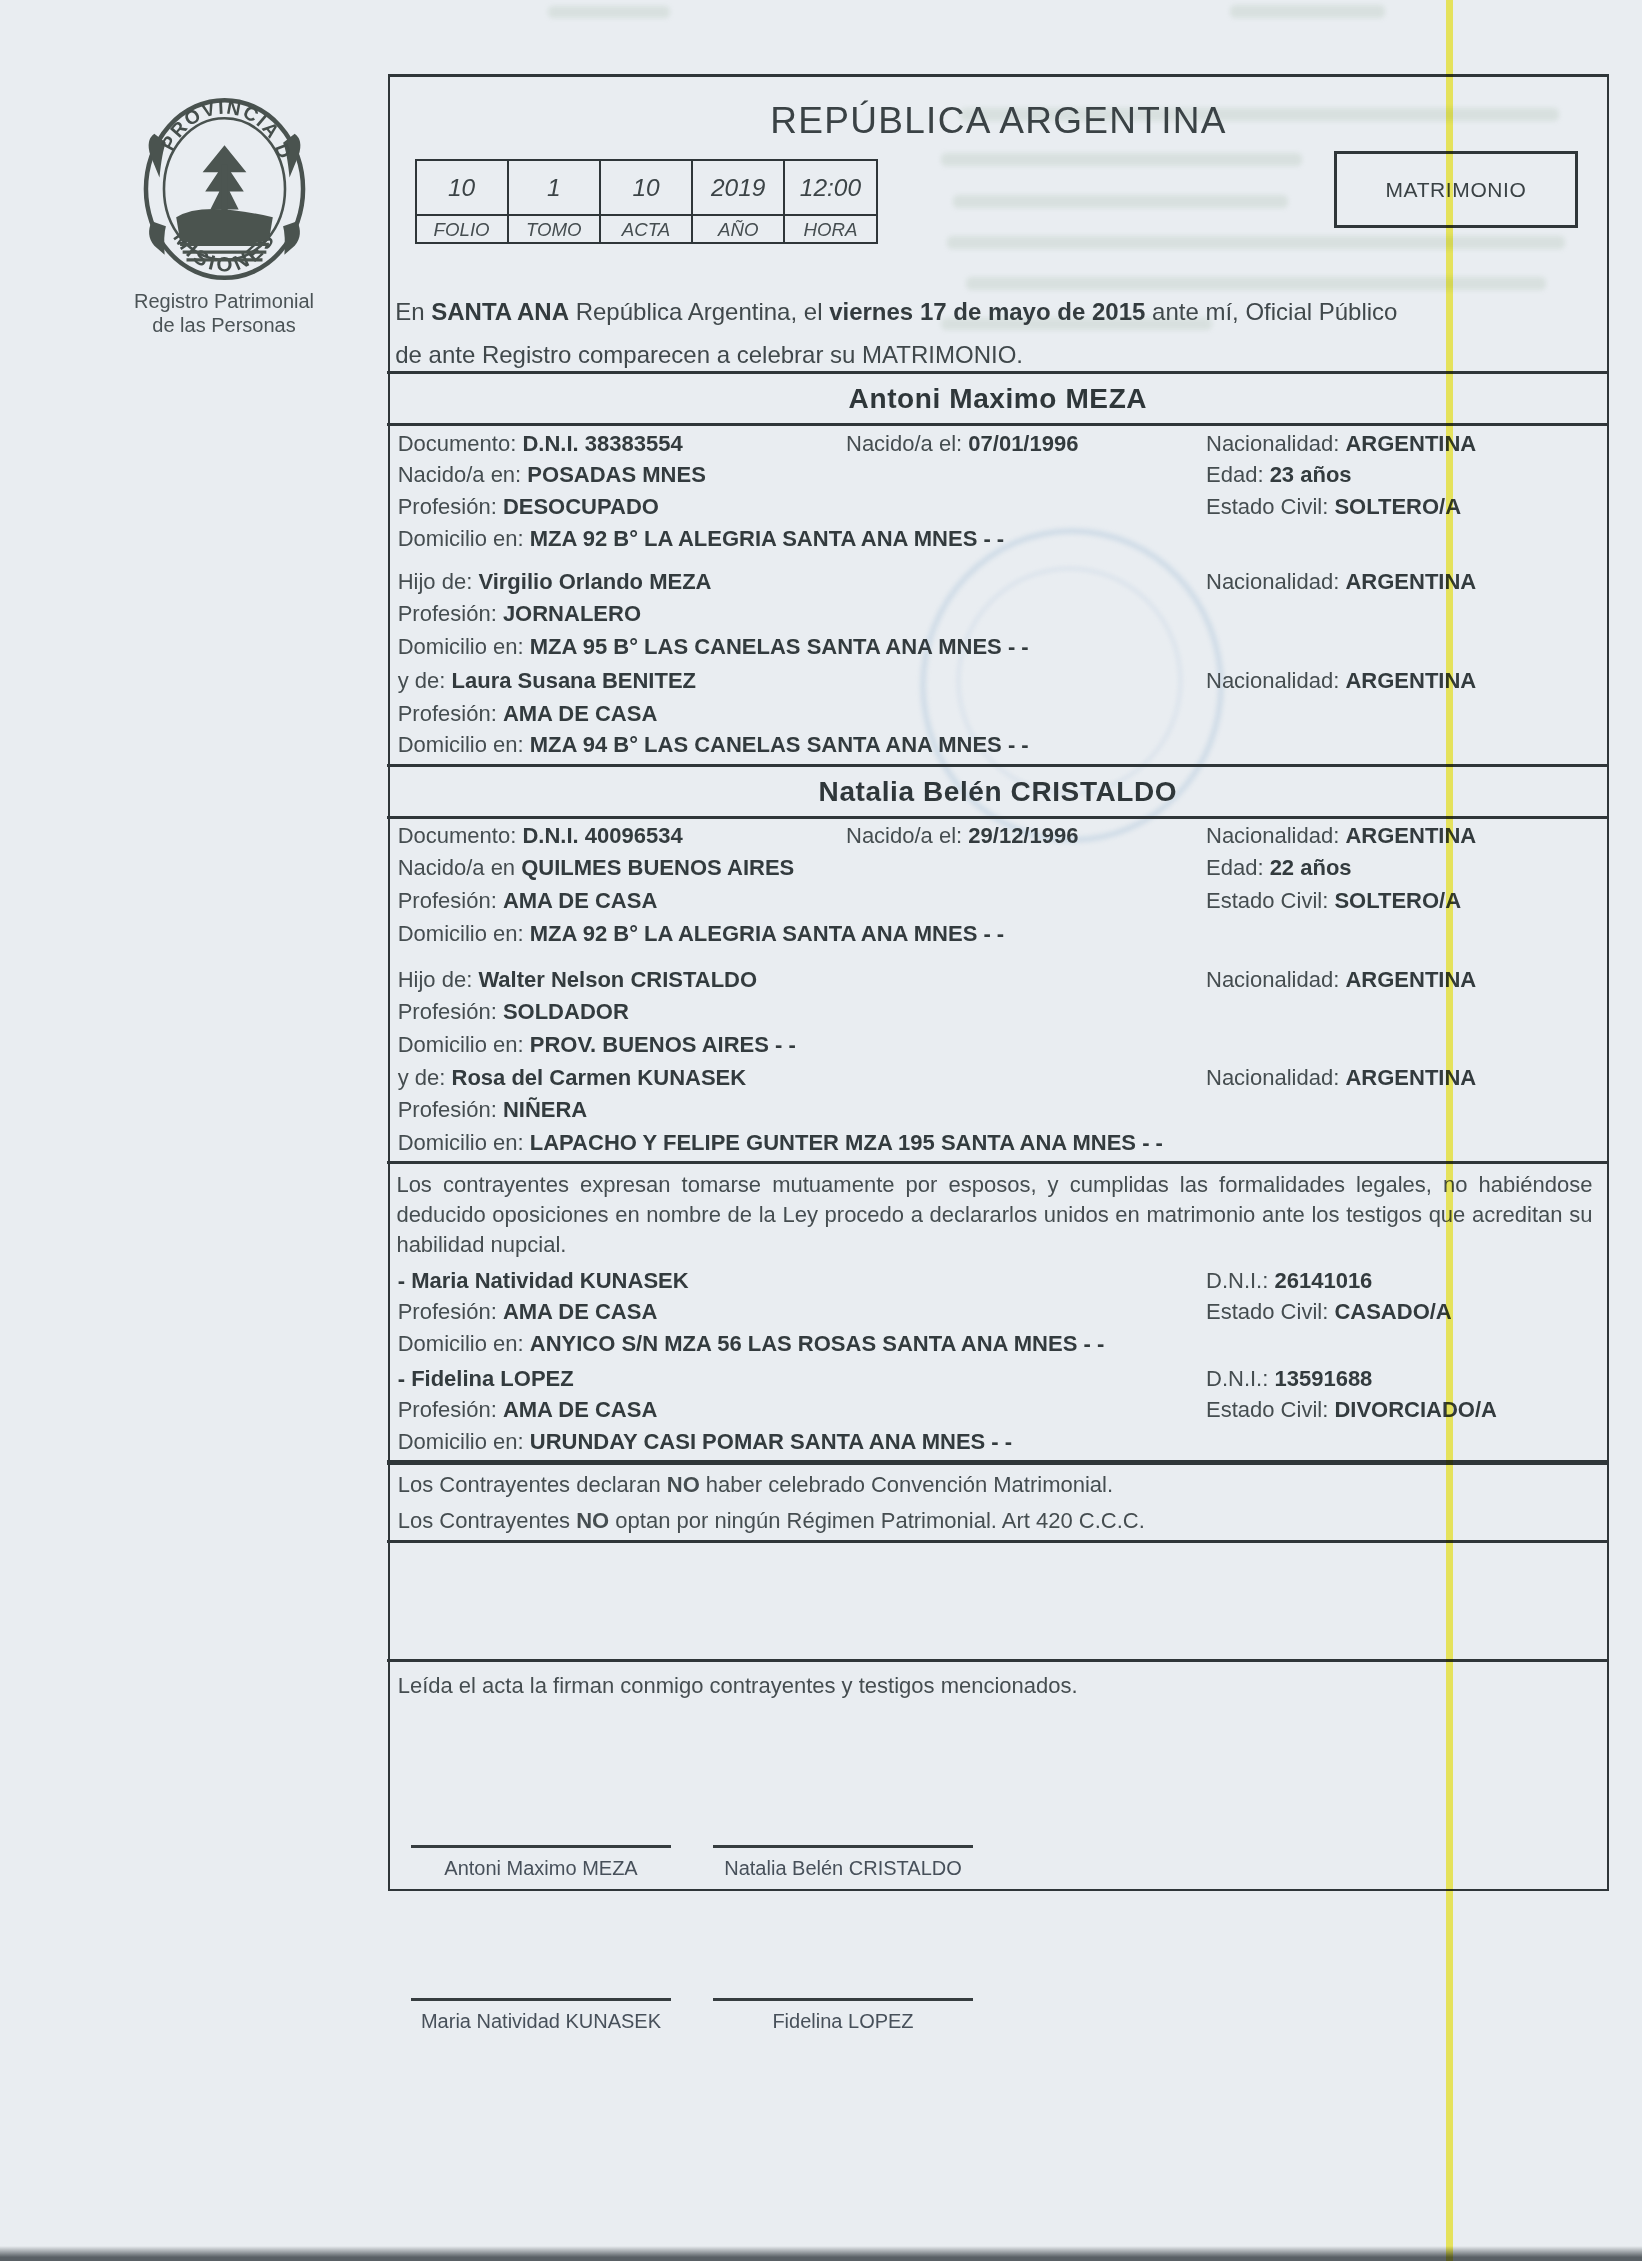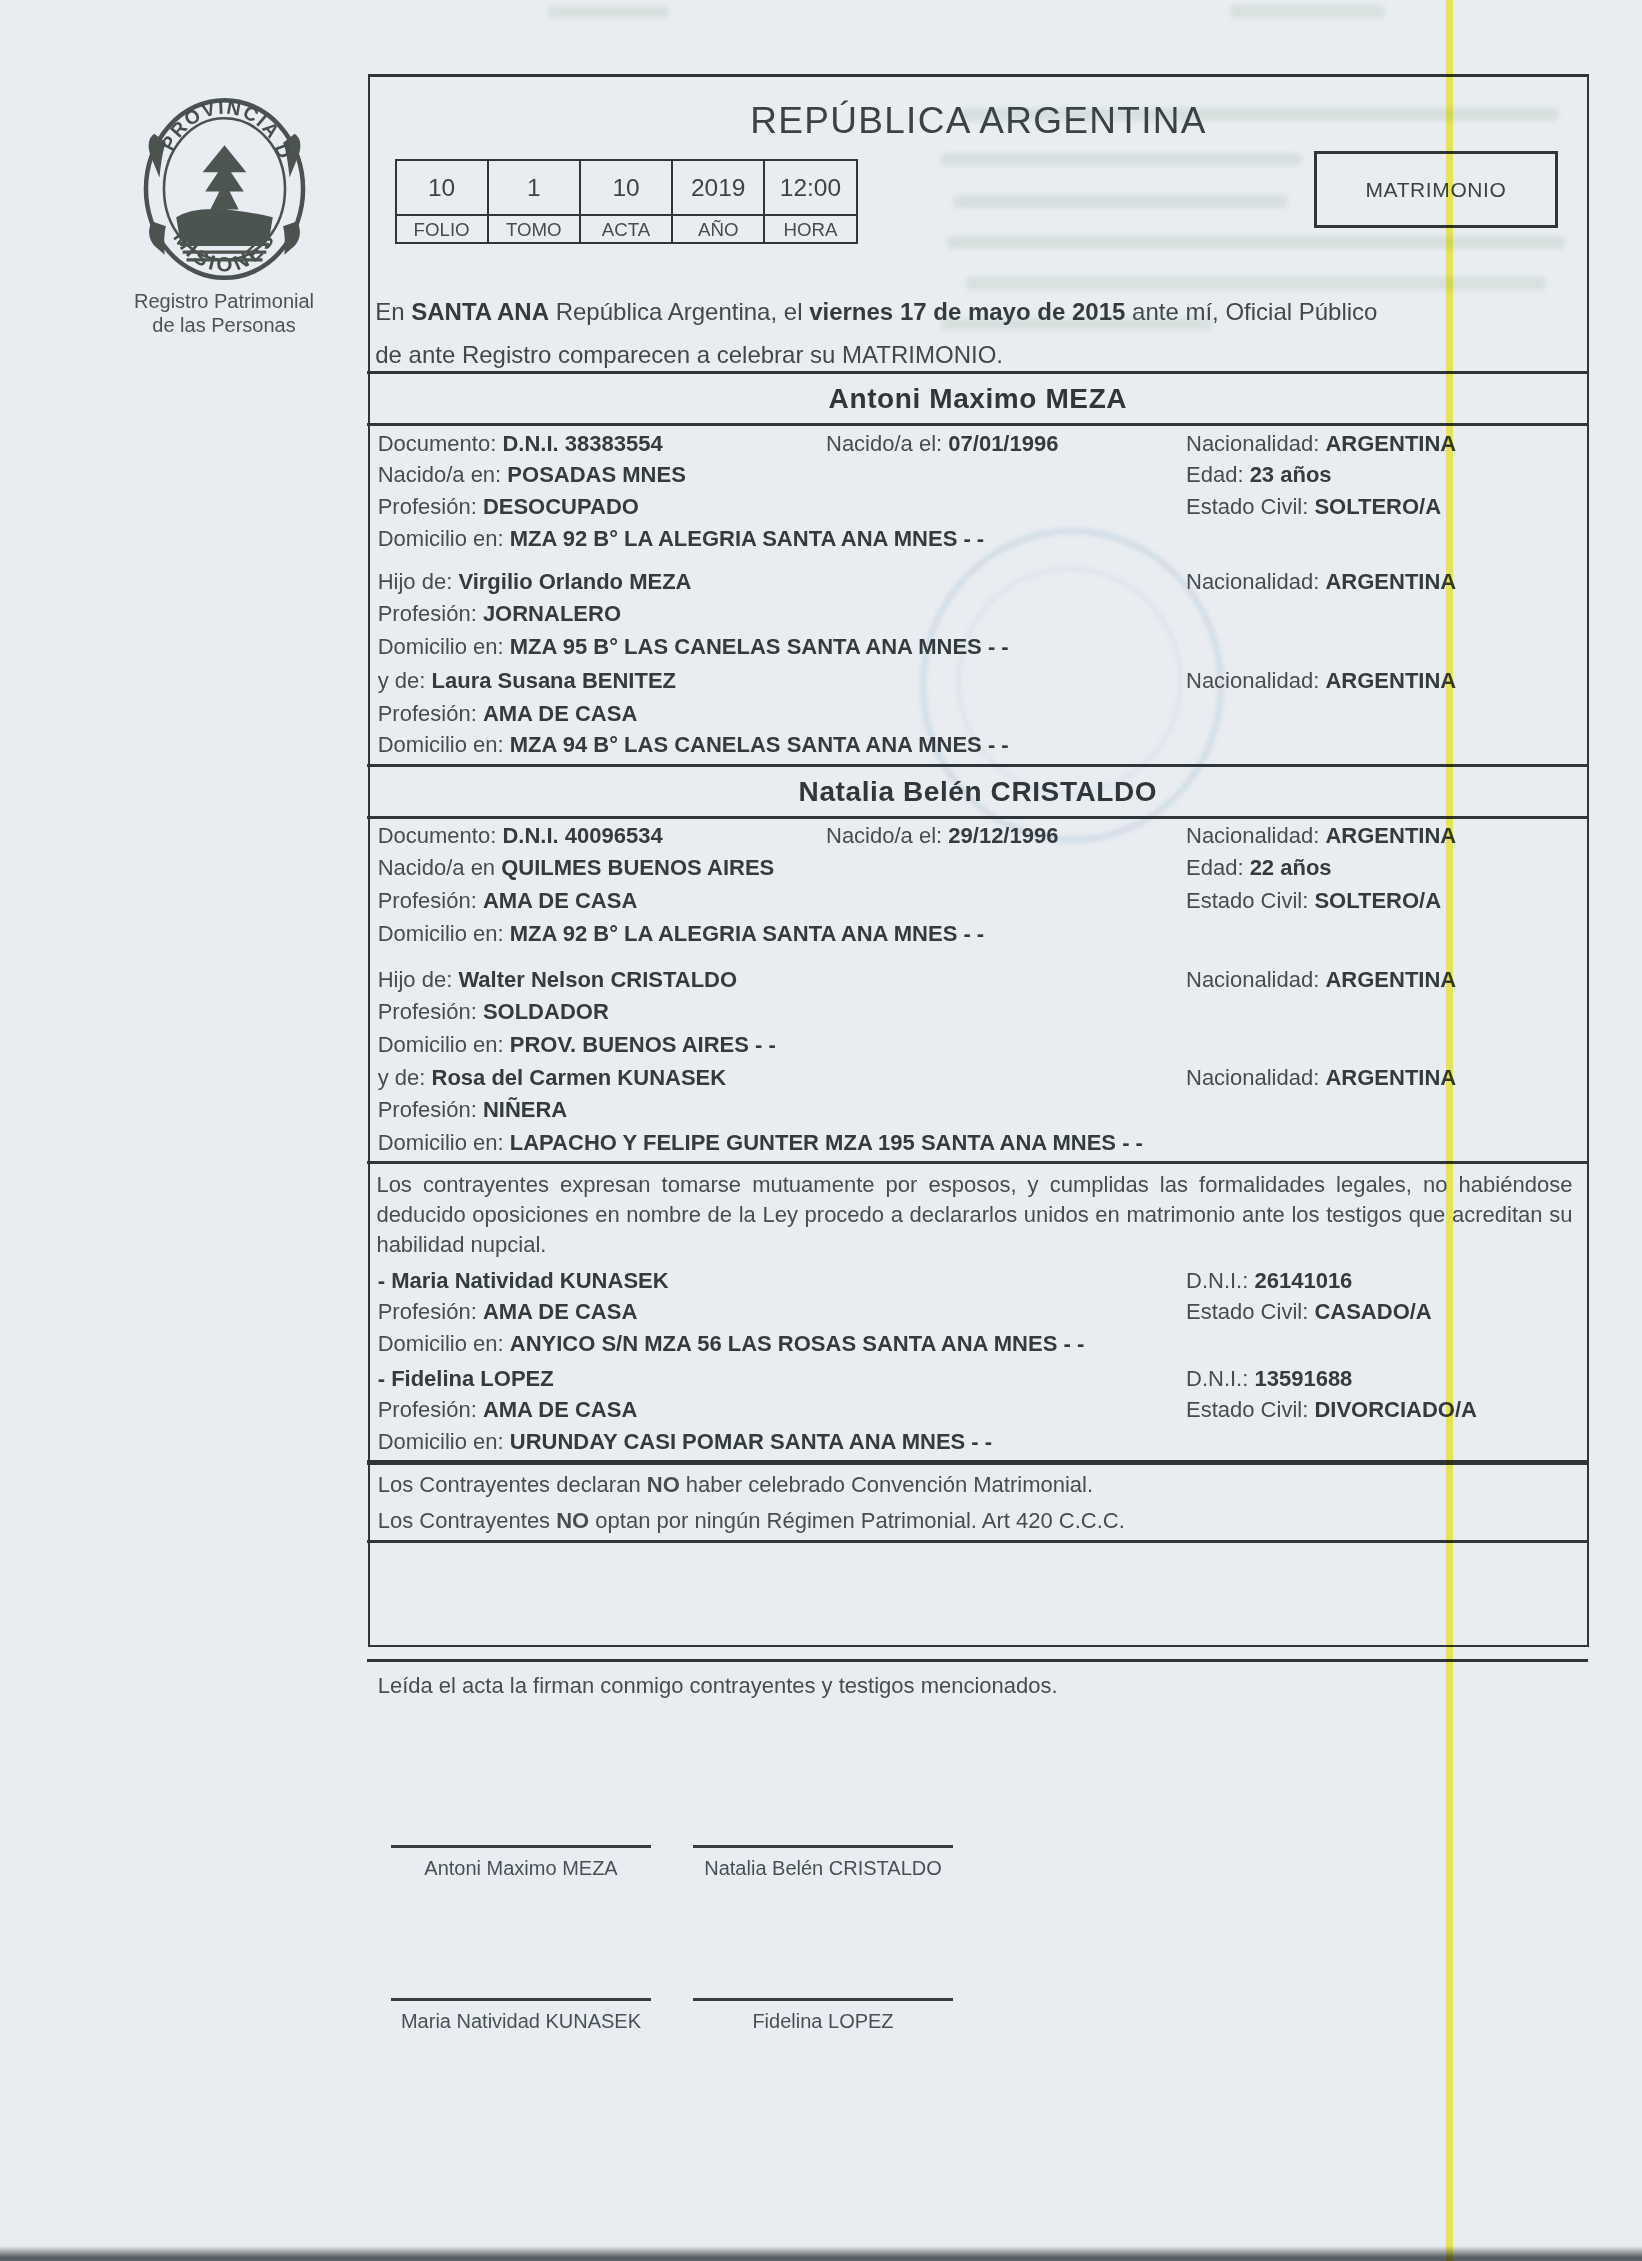--- a/index.html
+++ b/index.html
@@ -10,27 +10,27 @@
            background:rgba(248,238,0,0.62);mix-blend-mode:multiply;z-index:50;}
   .scan-edge{position:absolute;left:0;top:2246px;width:1643px;height:15.5px;
              background:linear-gradient(to bottom,rgba(90,97,102,0),#596065 70%);z-index:40;}
   .bleed{position:absolute;filter:blur(2.6px);background:rgba(122,154,122,0.15);border-radius:5.2px;}
   .bleed-circle{position:absolute;border-radius:50%;filter:blur(1.9px);}
   
   .logo-block{position:absolute;left:132px;top:95px;width:184px;text-align:center;}
   .logo-block svg{display:block;margin:0 auto;}
   .logo-cap{font-size:20px;line-height:24px;color:#4b5356;margin-top:6.4px;}
   
-  .main-box{position:absolute;left:368px;top:74px;width:1221px;height:1573px;
+  .main-box{position:absolute;left:388px;top:74px;width:1221px;height:1817px;
             border:2.6px solid #2f3639;border-top-width:3.2px;box-sizing:border-box;}
   .page-title{position:absolute;left:0;top:23px;width:100%;text-align:center;
               font-size:37px;letter-spacing:1.3px;color:#3a4245;}
   
   .meta{position:absolute;left:24.5px;top:82px;width:459px;border:2.6px solid #2f3639;}
-  .meta .rowv,.meta .rowl{display:flex;}
+  .meta .rowv,.meta .rowl{display:flex;font-style:italic;}
   .meta .cell{flex:1 1 0;text-align:center;border-left:2.6px solid #2f3639;box-sizing:border-box;}
   .meta .cell:first-child{border-left:none;}
   .meta .rowv .cell{height:53px;line-height:53px;font-size:24.5px;color:#3c4447;}
   .meta .rowl .cell{height:28px;line-height:28px;font-size:18.7px;border-top:2.6px solid #2f3639;color:#454d50;}
   .act-box{position:absolute;left:944px;top:74px;width:244px;height:77px;border:3.2px solid #2f3639;
            display:flex;align-items:center;justify-content:center;font-size:21px;letter-spacing:0.6px;
            color:#3a4245;box-sizing:border-box;}
   .intro{position:absolute;left:5.2px;top:189px;width:1207px;font-size:24px;line-height:43px;color:#40484b;}
   .intro b,.val,.bold{font-weight:700;color:#333b3e;}
   

